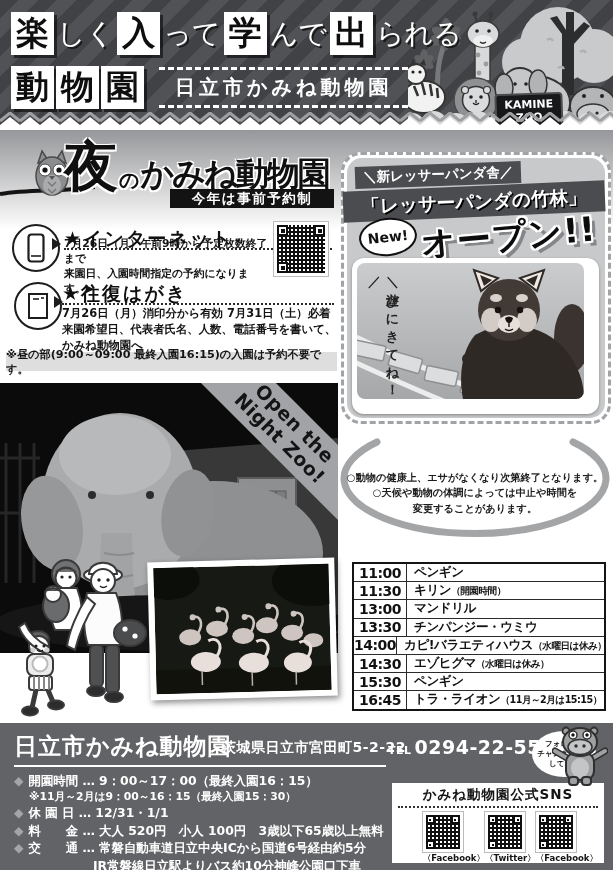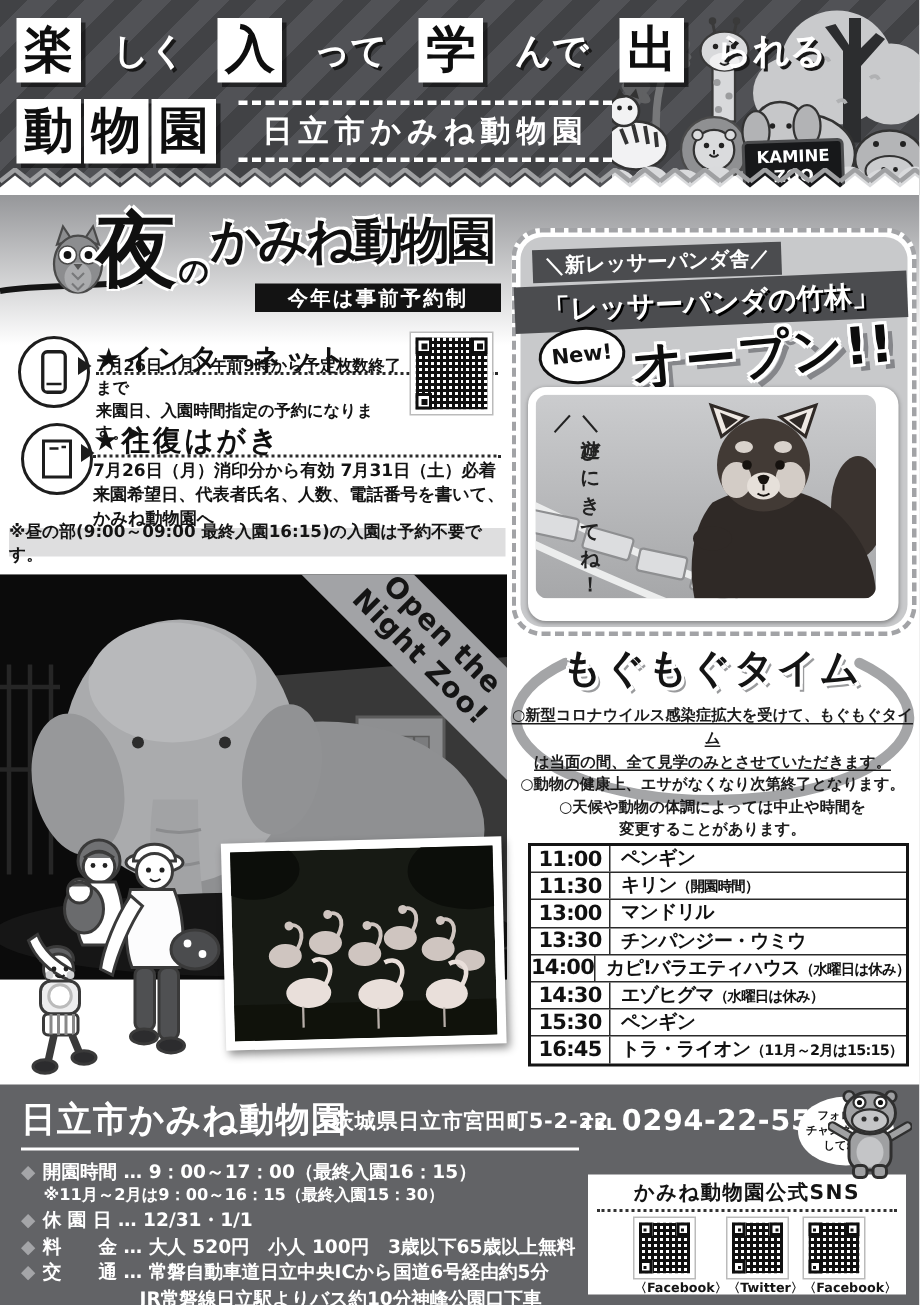--- a/index.html
+++ b/index.html
@@ -12,37 +12,37 @@
   .header{position:absolute;left:0;top:0;width:613px;height:130px;background:#515256;
     background-image:repeating-linear-gradient(135deg,rgba(0,0,0,.20) 0 13px,rgba(0,0,0,0) 13px 27px);}
   .animals{position:absolute;right:0;top:0;}
   .sign{position:absolute;left:495px;top:93px;width:64px;height:33px;background:#17181a;
         border:2px solid #4c4d4f;border-radius:4px;color:#fff;text-align:center;
         font-weight:800;font-size:11px;line-height:1.2;padding-top:3px;transform:rotate(-2deg);}
   .title1{position:absolute;left:10px;top:12px;display:flex;align-items:center;}
   .tbox{width:43px;height:43px;background:#fff;color:#0e0e0e;font-weight:900;font-size:33px;
         display:flex;align-items:center;justify-content:center;margin:0 1px;
         box-shadow:3px 3px 0 rgba(0,0,0,.55);}
-  .tconn{color:#fff;font-weight:700;font-size:24px;text-shadow:2px 2px 0 #191919;padding:0 20px;}
+  .tconn{color:#fff;font-weight:400;font-size:28px;text-shadow:2px 2px 0 #191919;padding:0 2px;}
   .title2row{position:absolute;left:10px;top:66px;display:flex;align-items:center;}
   .subtitle{margin-left:14px;border-top:3px dashed #fff;border-bottom:3px dashed #fff;
         padding:4px 16px;color:#fff;font-weight:900;font-size:20px;letter-spacing:4px;}
 
   .zzsvg{position:absolute;left:0;top:112px;}
   .grad{position:absolute;left:0;top:130px;width:613px;height:100px;
         background:linear-gradient(#96979a,#ffffff);}
 
   
   .owl{position:absolute;left:0px;top:146px;}
   .nzlogo{position:absolute;left:64px;top:140px;width:280px;display:flex;align-items:flex-end;
         color:#101010;font-weight:900;
         text-shadow:-1.5px -1.5px 0 #fff,1.5px -1.5px 0 #fff,-1.5px 1.5px 0 #fff,1.5px 1.5px 0 #fff;}
   .nz-yo{font-size:54px;line-height:1;}
   .nz-no{font-size:20px;line-height:1;margin:0 1px 4px 1px;}
-  .nz-rest{font-size:33px;line-height:1;letter-spacing:-2px;margin-bottom:18px;}
+  .nz-rest{font-size:33px;line-height:1;letter-spacing:-2px;margin-bottom:4px;}
   .badge{position:absolute;left:170px;top:189px;width:164px;height:19px;background:#131313;
         color:#fff;font-weight:800;font-size:13.5px;letter-spacing:1.5px;
         display:flex;align-items:center;justify-content:center;}
 
   .cicon{position:absolute;width:44px;height:44px;border:2.5px solid #1d1d1d;border-radius:50%;
         background:#fff;display:flex;align-items:center;justify-content:center;}
   .cicon:after{content:"";position:absolute;right:-9px;top:12px;border:6px solid transparent;
         border-left:9px solid #1d1d1d;}
   .h1a{position:absolute;font-weight:700;font-size:19px;letter-spacing:2px;color:#101010;}
   .dots{position:absolute;border-top:2.5px dotted #2a2a2a;}
@@ -477,24 +477,21 @@
           <div class="rp-cap">＼遊びにきてね！／</div>
         </div>
       </div>
     </div>
   </div>
 
   <div class="mogu">
     <svg class="abs" style="left:0;top:0;" width="276" height="130" viewBox="0 0 276 130">
       <path d="M 40 14 A 131 55 0 1 0 236 14" fill="none" stroke="#a4a5a7" stroke-width="7" stroke-linecap="round"></path>
     </svg>
-    <div class="mg-title">もぐもぐタイム</div>
     <div class="mg-notes">
-      <div class="mg-main pre">○新型コロナウイルス感染症拡大を受けて、もぐもぐタイム
-は当面の間、全て見学のみとさせていただきます。</div>
       <div class="mg-sub pre">○動物の健康上、エサがなくなり次第終了となります。
 ○天候や動物の体調によっては中止や時間を
 変更することがあります。</div>
     </div>
   </div>
 
   <div class="sched">
       <div class="trow">
         <div class="ttime">11:00</div>
         <div class="tname">ペンギン</div>

